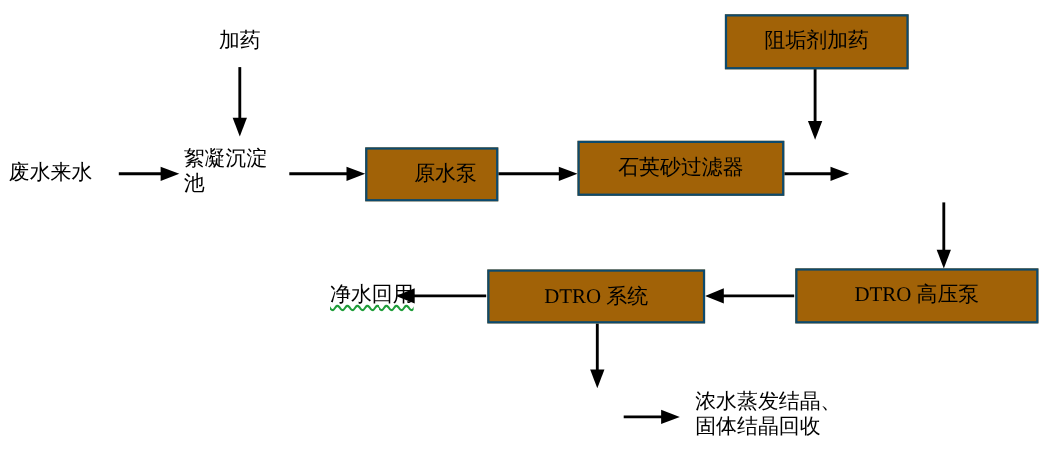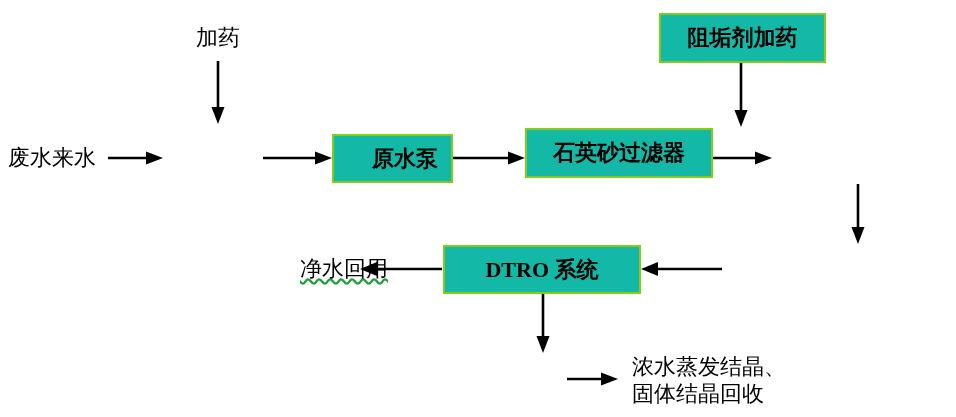--- a/index.html
+++ b/index.html
@@ -16,46 +16,45 @@
     position: relative;
     width: 956px;
     height: 417px;
     background: #ffffff;
     overflow: hidden;
   }
   
   .node-box {
     position: absolute;
     box-sizing: border-box;
-    border: 2px solid #84cc16;
-    background: #14b8a6;
+    border: 2px solid #0c4a6e;
+    background: #a16207;
     display: flex;
     align-items: center;
     justify-content: center;
     text-align: center;
     line-height: 1.15;
     white-space: nowrap;
-    font-weight: bold;
   }
   
   .node-label {
     position: absolute;
     box-sizing: border-box;
     background: transparent;
     display: flex;
     align-items: center;
     text-align: left;
     line-height: 1.22;
     white-space: pre-line;
   }
   .node-label.center { justify-content: center; text-align: center; }
 
   .cjk {
     font-family: "Liberation Serif", "DejaVu Serif", serif;
-    font-size: 22px;
+    font-size: 19px;
   }
   .spellmark {
     text-decoration: underline wavy #1f9d3a;
     text-decoration-skip-ink: none;
     text-underline-offset: 2px;
     margin-left: 48px;
   }
   
   .arrow-layer {
     position: absolute;
@@ -129,26 +128,29 @@
       <polygon points="618,379 601,372.5 601,385.5"></polygon>
     </g>
   </svg>
 
   <div class="node-label center cjk" style="left:188px; top:24px; width:60px; height:28px;">加药</div>
 
   <div class="node-box cjk" style="left:659px; top:13px; width:167px; height:50px;">阻垢剂加药</div>
 
   <div class="node-label cjk" style="left:8px; top:144px; width:100px; height:28px;">废水来水</div>
 
+  <div class="node-label cjk" style="left:167px; top:133px; width:96px; height:52px; align-items:flex-start;">絮凝沉淀
+池</div>
 
   <div class="node-box cjk" style="left:332px; top:134px; width:121px; height:49px;padding-left:25px;">原水泵</div>
 
   <div class="node-box cjk" style="left:525px; top:128px; width:188px; height:50px;">石英砂过滤器</div>
 
 
+  <div class="node-box cjk" style="left:723px; top:244px; width:221px; height:50px;">DTRO 高压泵</div>
 
   <div class="node-box cjk" style="left:443px; top:245px; width:198px; height:49px;">DTRO 系统</div>
 
   <div class="node-label cjk spellmark" style="left:252px; top:255px; width:100px; height:28px;">净水回用</div>
 
 
   <div class="node-label cjk" style="left:632px; top:354px; width:180px; height:56px; align-items:flex-start;">浓水蒸发结晶、
 固体结晶回收</div>
 
 </div>

